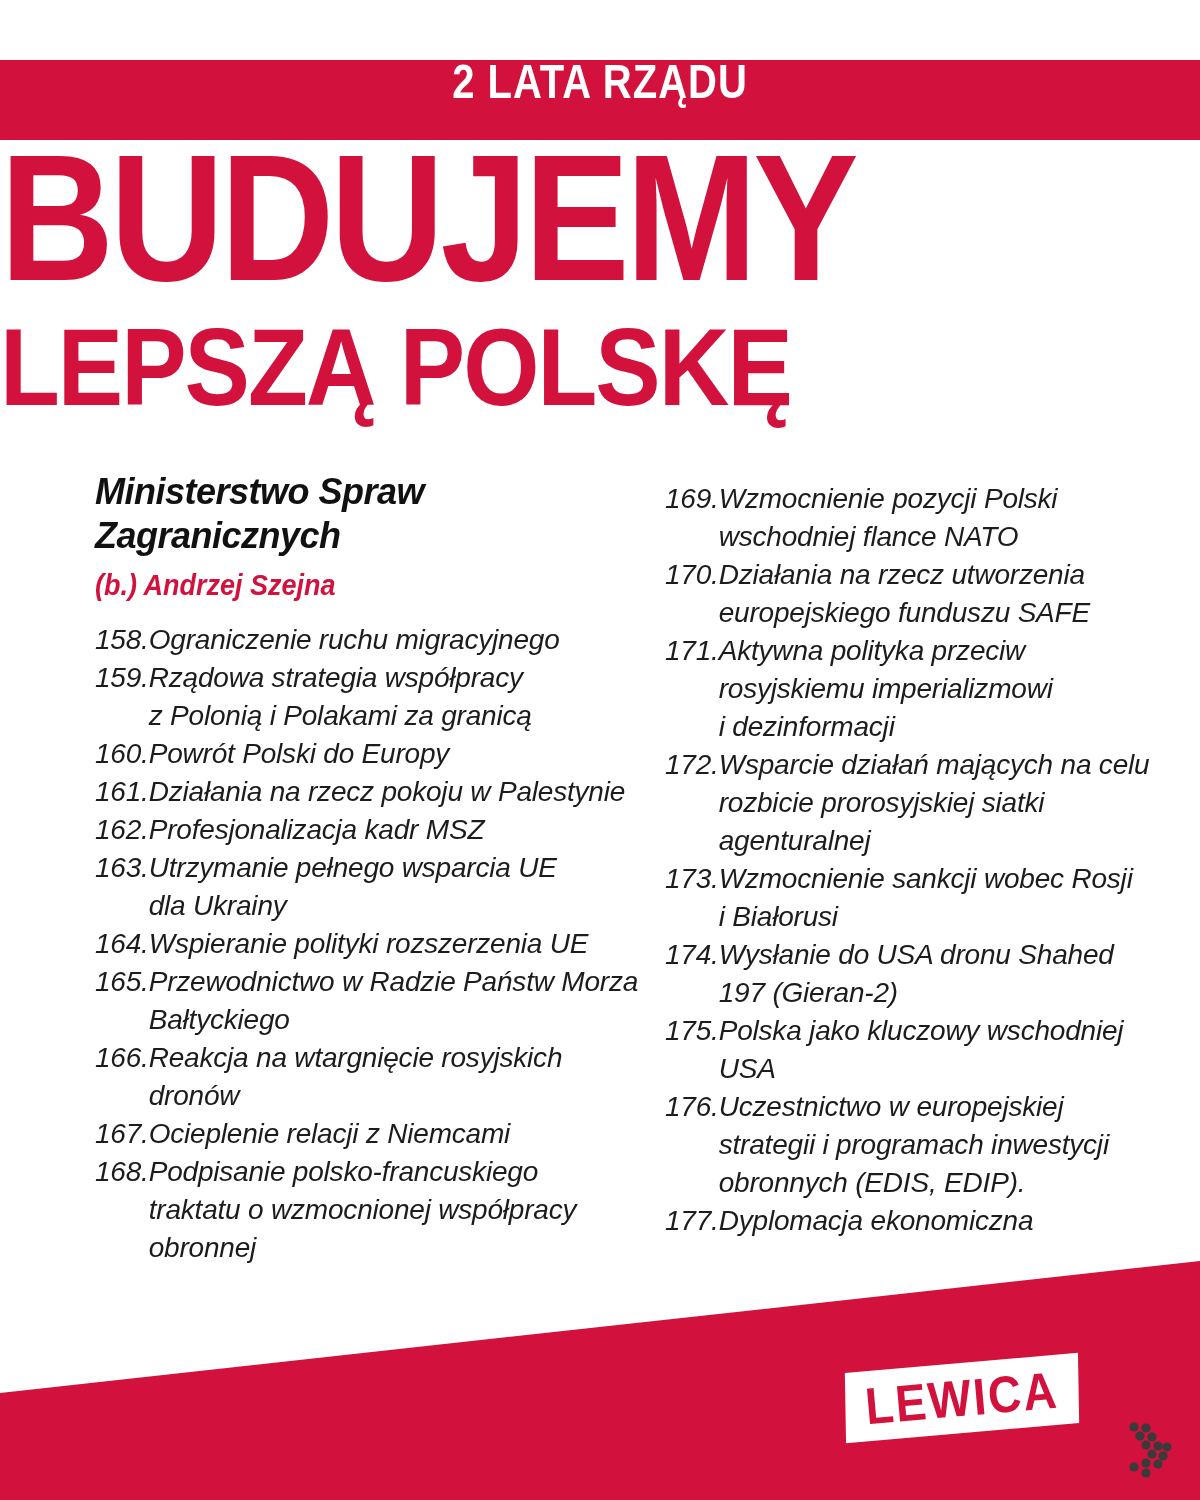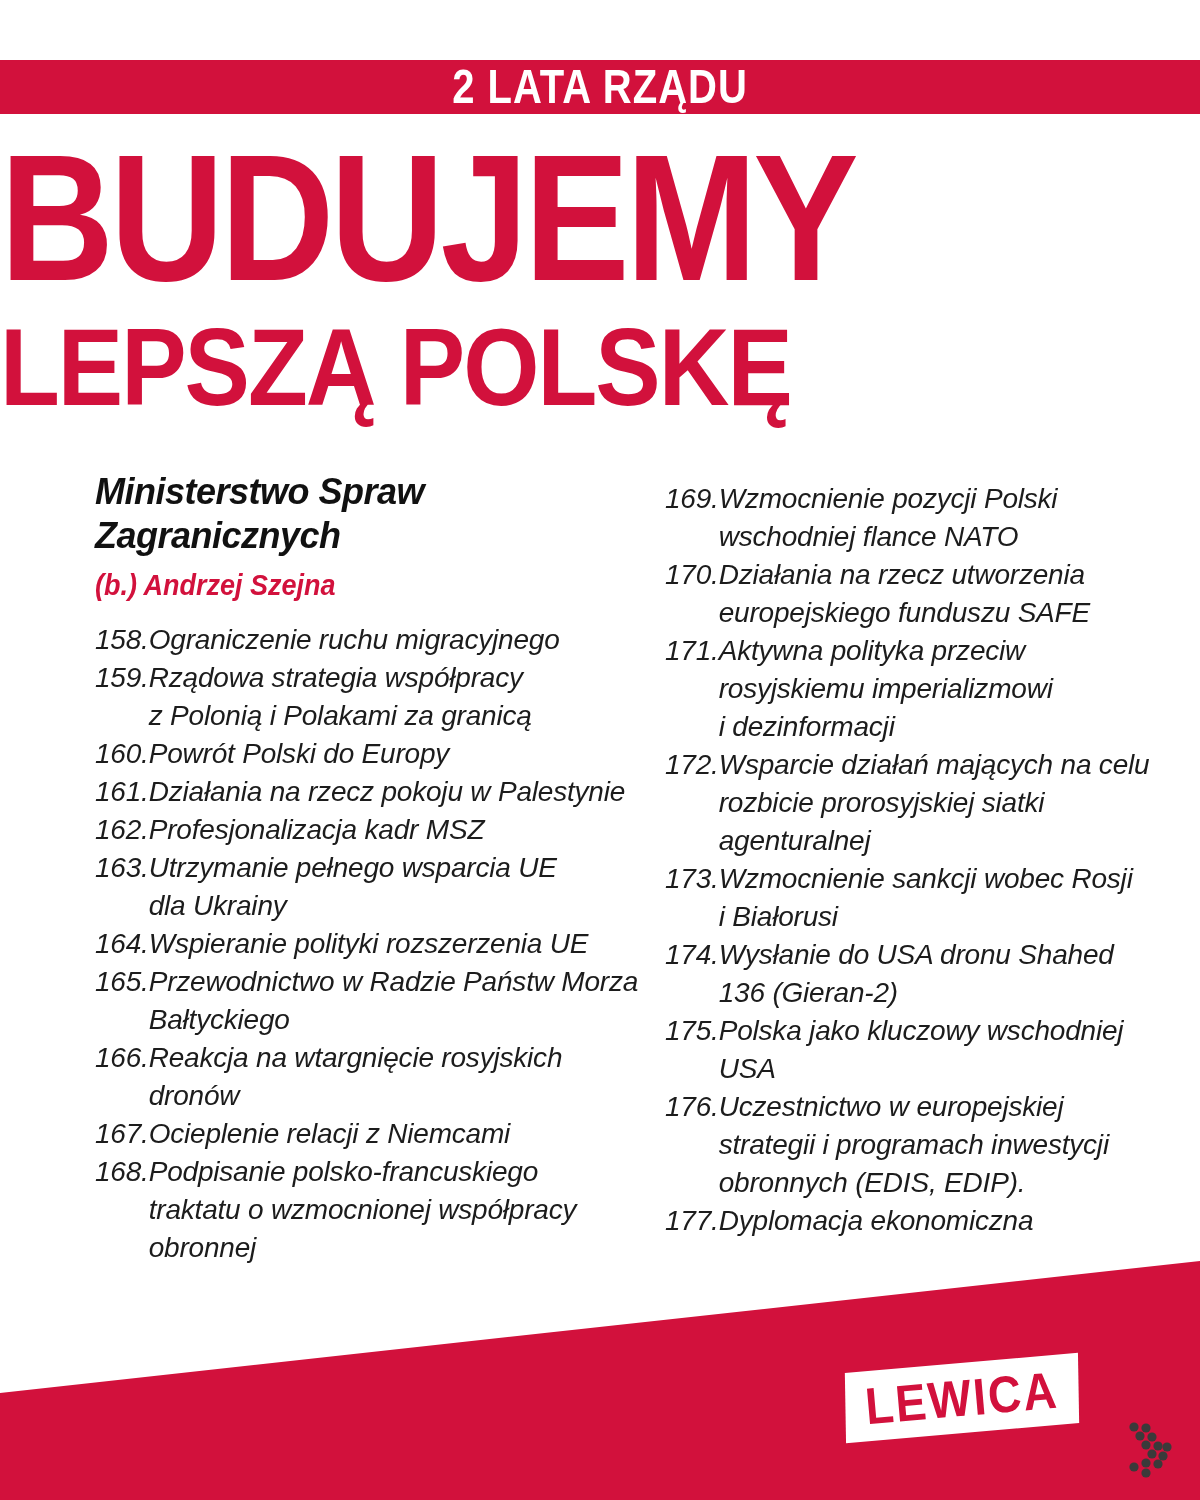--- a/index.html
+++ b/index.html
@@ -13,23 +13,23 @@
     position:relative;
     width:1200px;height:1500px;
     margin:0 auto;
     background:var(--white);
     overflow:hidden;
     font-family:"Liberation Sans", sans-serif;
   }
 
   
   .top-banner{
-    position:absolute;top:60px;left:0;width:100%;height:54px;
+    position:absolute;top:60px;left:0;width:100%;height:80px;
     background:var(--red);
-    display:flex;align-items:center;justify-content:center;
+    display:flex;align-items:flex-start;justify-content:center;
   }
   .top-banner .banner-text{
     color:var(--white);
     font-size:40px;font-weight:800;
     letter-spacing:1px;
     transform:scaleY(1.18);
     white-space:nowrap;
   }
 
   
@@ -216,21 +216,21 @@
 
           <li class="item">
             <span class="num">173.</span>
             <span class="txt">Wzmocnienie sankcji wobec Rosji
 i Białorusi</span>
           </li>
 
           <li class="item">
             <span class="num">174.</span>
             <span class="txt">Wysłanie do USA dronu Shahed
-136 (Gieran-2)</span>
+197 (Gieran-2)</span>
           </li>
 
           <li class="item">
             <span class="num">175.</span>
             <span class="txt">Polska jako kluczowy wschodniej
 USA</span>
           </li>
 
           <li class="item">
             <span class="num">176.</span>

